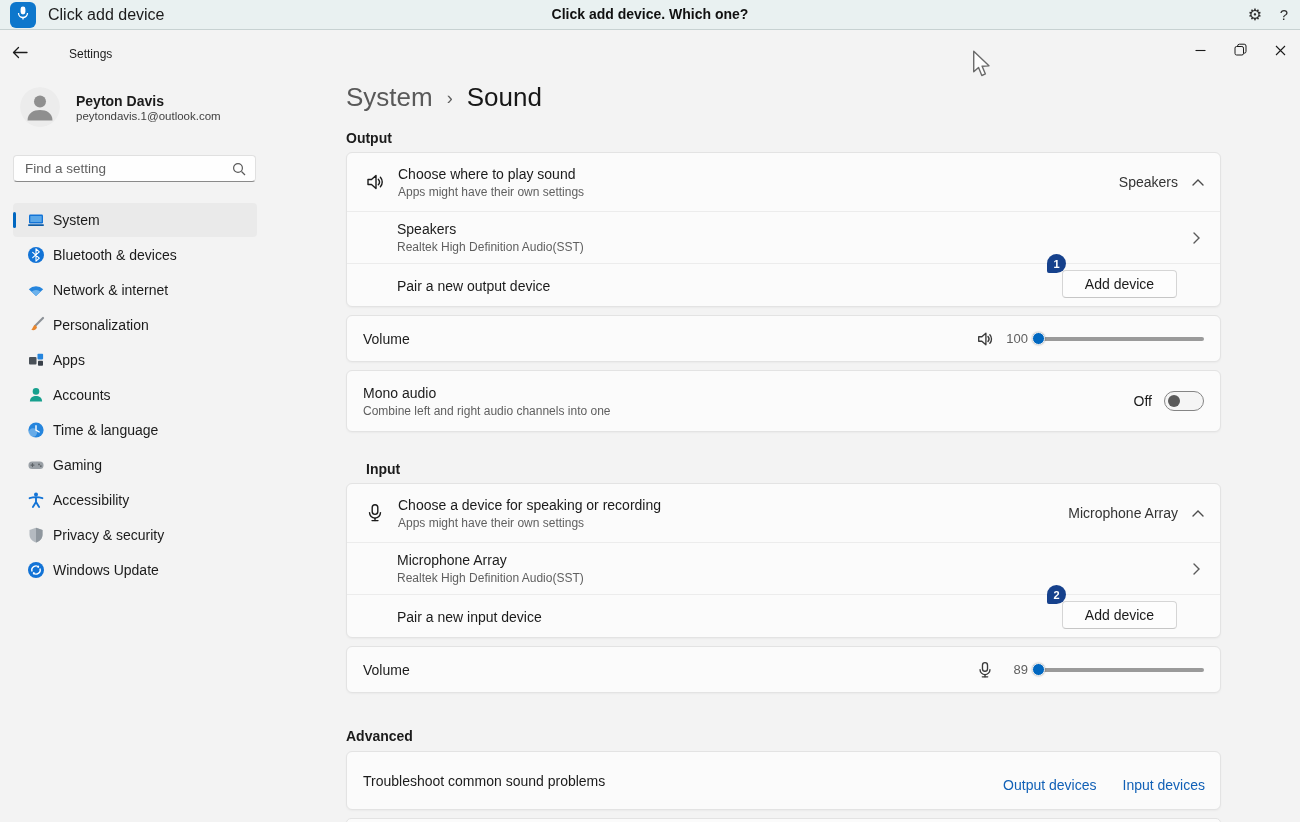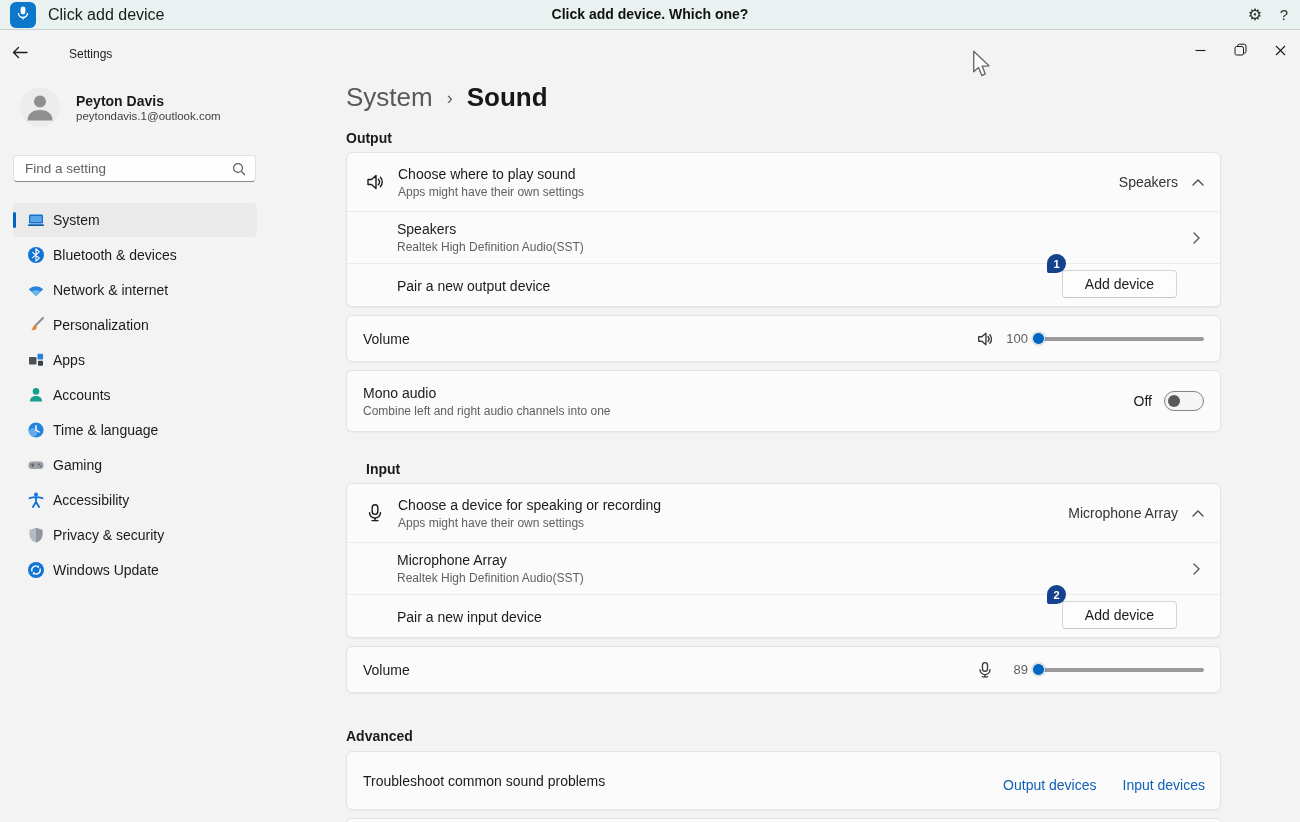--- a/index.html
+++ b/index.html
@@ -48,21 +48,21 @@
               padding-left:14px; border-radius:4px; cursor:pointer; }
   .nav-item.selected { background:#eaeaea; }
   .nav-item .sel-bar { position:absolute; left:0; top:9px; width:3px; height:16px; border-radius:2px; background:#0067c0; }
   .nav-ic { width:18px; height:18px; margin-right:8px; display:flex; align-items:center; justify-content:center; }
   .nav-label { font-size:14px; color:#1b1b1b; }
 
   
   .breadcrumb { left:346px; top:82px; display:flex; align-items:center; }
   .bc-parent { font-size:26px; color:#595959; cursor:pointer; }
   .bc-sep { font-size:18px; color:#5e5e5e; margin:2px 14px 0 14px; }
-  .bc-current { font-size:26px; font-weight:700; color:#171717; }
+  .bc-current { font-size:26px; font-weight:400; color:#171717; }
 
   .section-label { font-size:14px; font-weight:700; color:#1b1b1b; }
 
   .card { left:346px; width:875px; background:#fbfbfb; border:1px solid #e3e3e3; border-radius:6px;
           box-shadow:0 1px 2px rgba(0,0,0,0.04); }
   .exp-card { top:152px; height:155px; }
   .exp-card.input-pos { top:483px; }
 
   .exp-head { position:absolute; left:0; top:0; width:100%; height:58px; display:flex; align-items:center;
               padding:0 16px 0 18px; cursor:pointer; }

